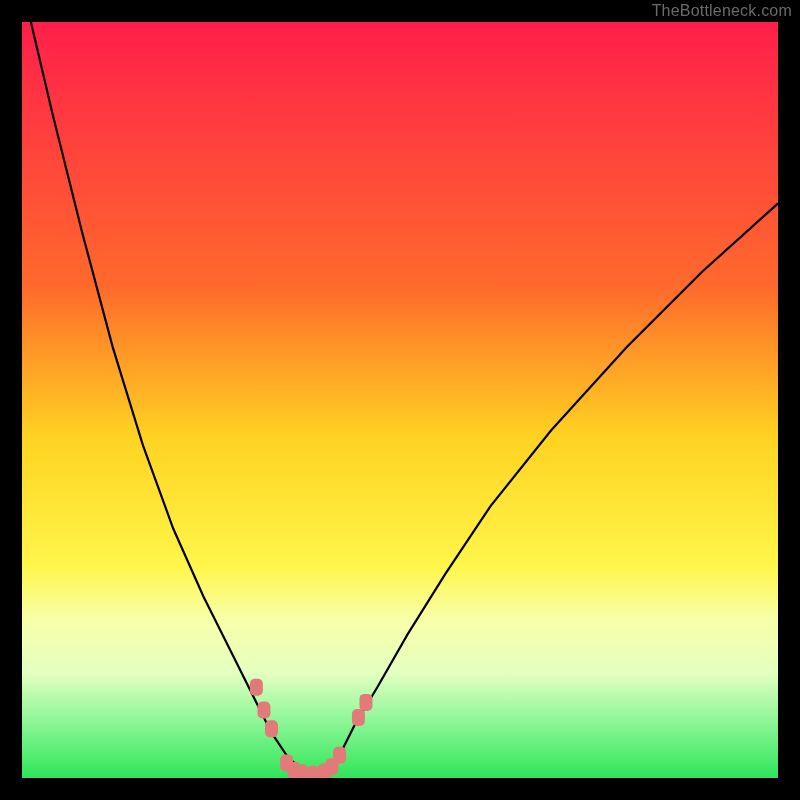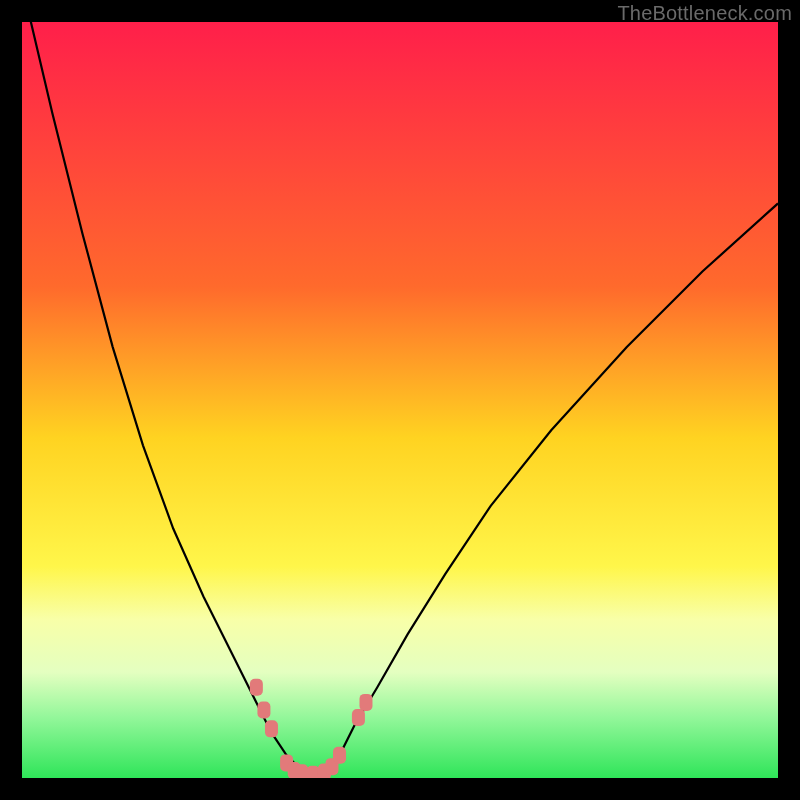--- a/index.html
+++ b/index.html
@@ -26,21 +26,21 @@
   }
   svg {
     display: block;
     width: 756px;
     height: 756px;
   }
   .watermark {
     position: absolute;
     top: 2px;
     right: 8px;
-    font-size: 20px;
+    font-size: 16px;
     font-weight: 500;
     color: #6a6a6a;
     letter-spacing: 0.2px;
     user-select: none;
   }
 </style>
 </head>
 <body>
 
 <div class="frame">

